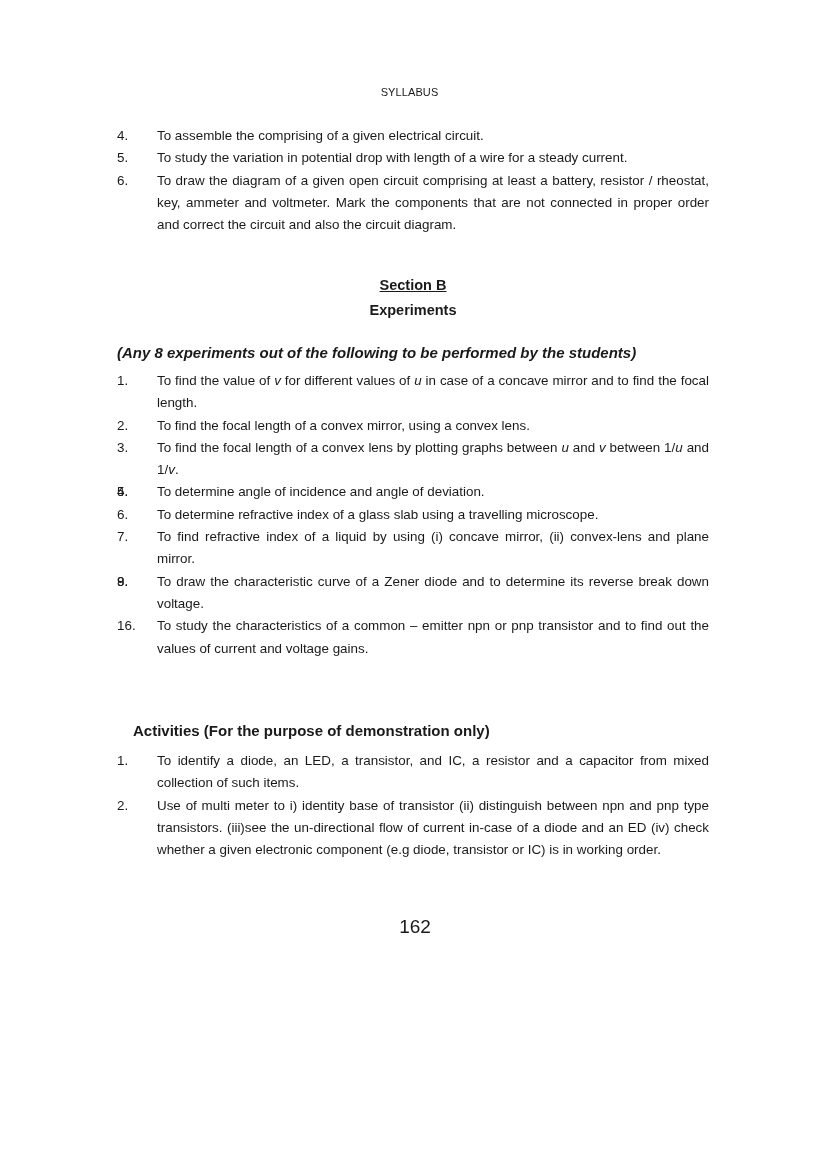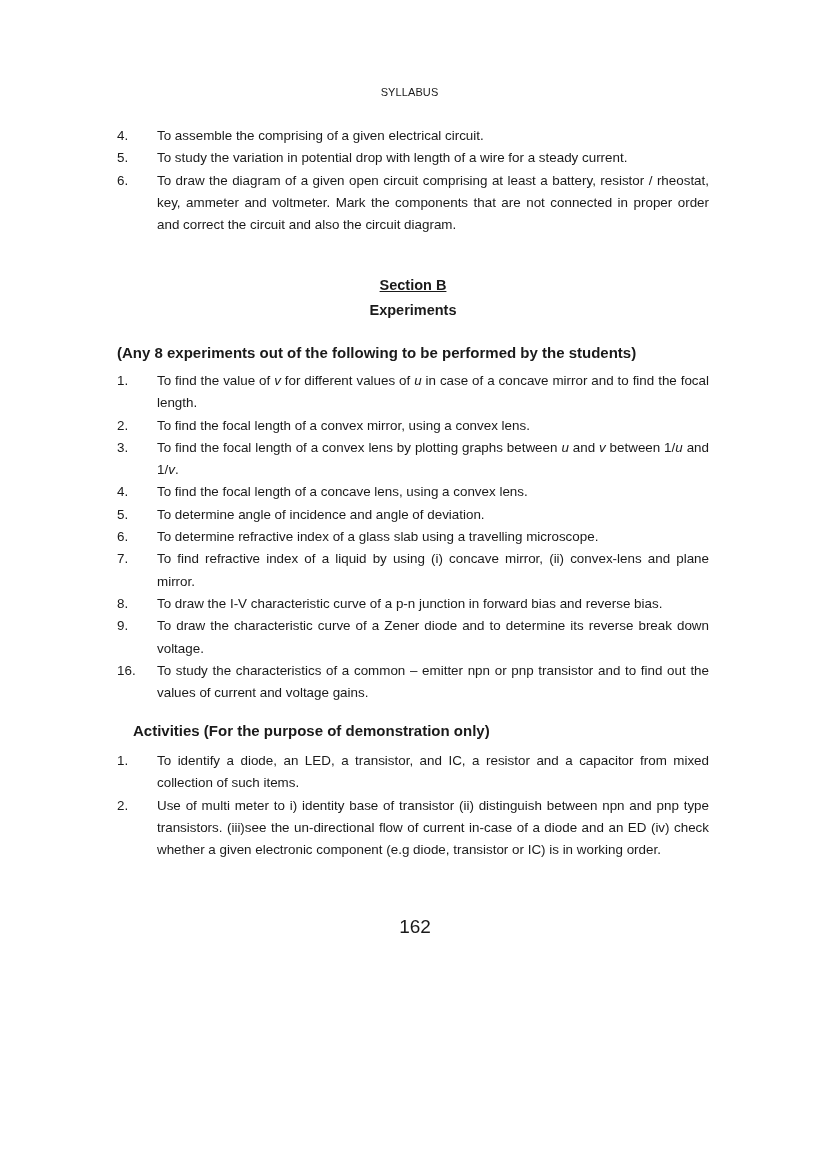--- a/index.html
+++ b/index.html
@@ -30,31 +30,31 @@
 
 <ul class="list" style="top:125px;">
   <li class="item"><span class="num">4.</span><span>To assemble the comprising of a given electrical circuit.</span></li>
   <li class="item"><span class="num">5.</span><span>To study the variation in potential drop with length of a wire for a steady current.</span></li>
   <li class="item"><span class="num">6.</span><span>To draw the diagram of a given open circuit comprising at least a battery, resistor / rheostat, key, ammeter and voltmeter. Mark the components that are not connected in proper order and correct the circuit and also the circuit diagram.</span></li>
 </ul>
 
 <div class="sec-title underline" style="top:277px;">Section B</div>
 <div class="sec-title" style="top:302px;">Experiments</div>
 
-<div class="subhead" style="top:344px;">(Any 8 experiments out of the following to be performed by the students)</div>
+<div class="subhead" style="top:344px;font-style:italic;">(Any 8 experiments out of the following to be performed by the students)</div>
 
 <ul class="list" style="top:370px;">
   <li class="item"><span class="num">1.</span><span>To find the value of <i>v</i> for different values of <i>u</i> in case of a concave mirror and to find the focal length.</span></li>
   <li class="item"><span class="num">2.</span><span>To find the focal length of a convex mirror, using a convex lens.</span></li>
   <li class="item"><span class="num">3.</span><span>To find the focal length of a convex lens by plotting graphs between <i>u</i> and <i>v</i> between 1/<i>u</i> and 1/<i>v</i>.</span></li>
-  <li class="item"><span class="num">4.</span><span>To find the focal length of a concave lens, using a convex lens.</span></li>
+  <li class="item"><span class="num">4.</span></li>
   <li class="item"><span class="num">5.</span><span>To determine angle of incidence and angle of deviation.</span></li>
   <li class="item"><span class="num">6.</span><span>To determine refractive index of a glass slab using a travelling microscope.</span></li>
   <li class="item"><span class="num">7.</span><span>To find refractive index of a liquid by using (i) concave mirror, (ii) convex-lens and plane mirror.</span></li>
-  <li class="item"><span class="num">8.</span><span>To draw the I-V characteristic curve of a p-n junction in forward bias and reverse bias.</span></li>
+  <li class="item"><span class="num">8.</span></li>
   <li class="item"><span class="num">9.</span><span>To draw the characteristic curve of a Zener diode and to determine its reverse break down voltage.</span></li>
   <li class="item"><span class="num">16.</span><span>To study the characteristics of a common – emitter npn or pnp transistor and to find out the values of current and voltage gains.</span></li>
 </ul>
 
 <div class="subhead" style="top:722px;margin-left:16px;">Activities (For the purpose of demonstration only)</div>
 
 <ul class="list" style="top:750px;">
   <li class="item"><span class="num">1.</span><span>To identify a diode, an LED, a transistor, and IC, a resistor and a capacitor from mixed collection of such items.</span></li>
   <li class="item"><span class="num">2.</span><span>Use of multi meter to i) identity base of transistor (ii) distinguish between npn and pnp type transistors. (iii)see the un-directional flow of current in-case of a diode and an ED (iv) check whether a given electronic component (e.g diode, transistor or IC) is in working order.</span></li>
 </ul>

